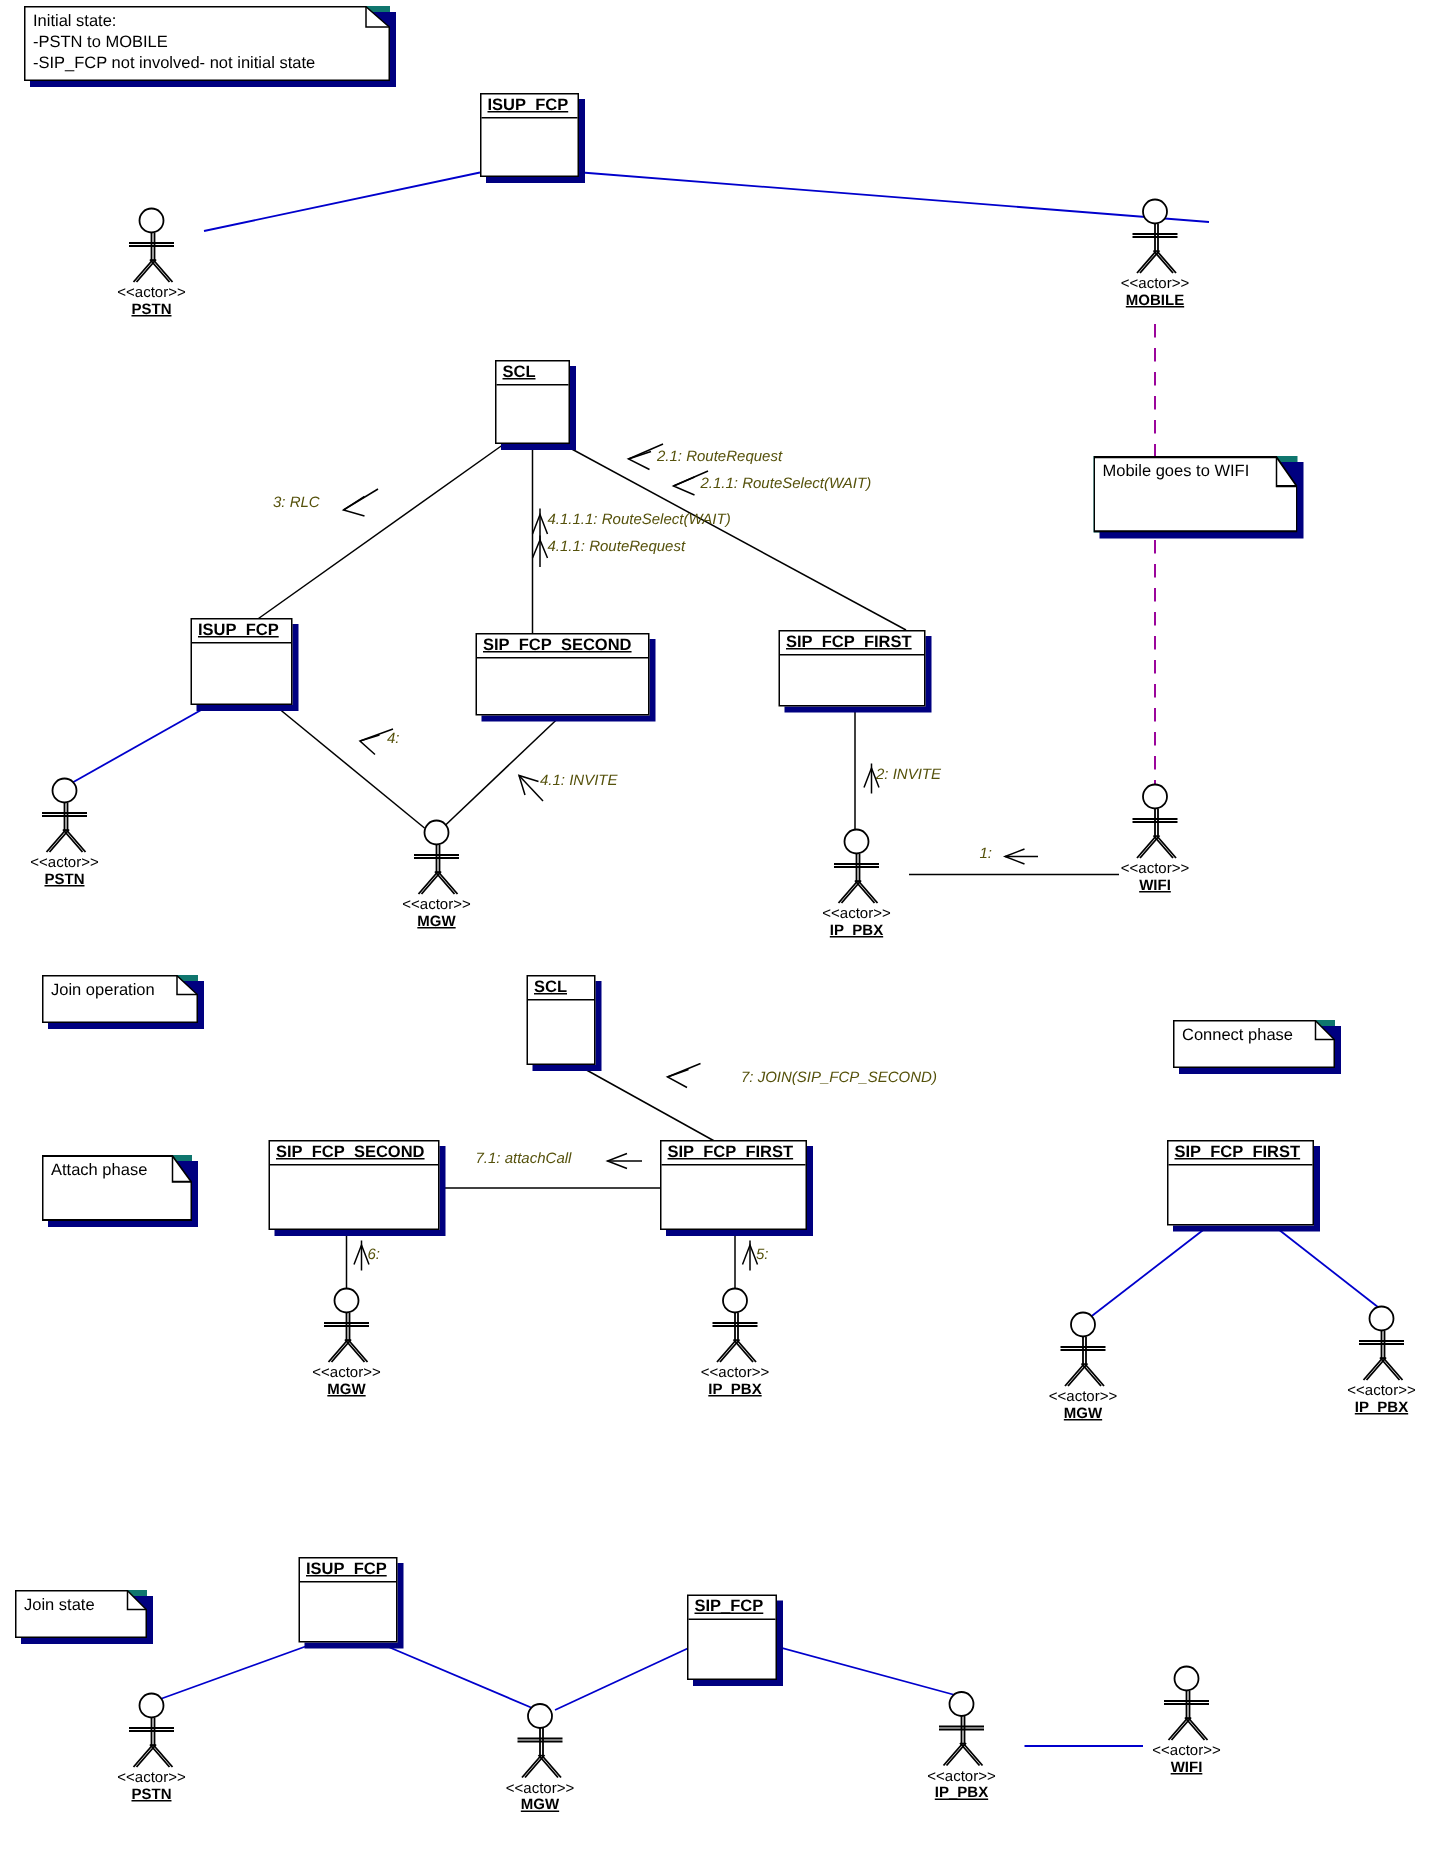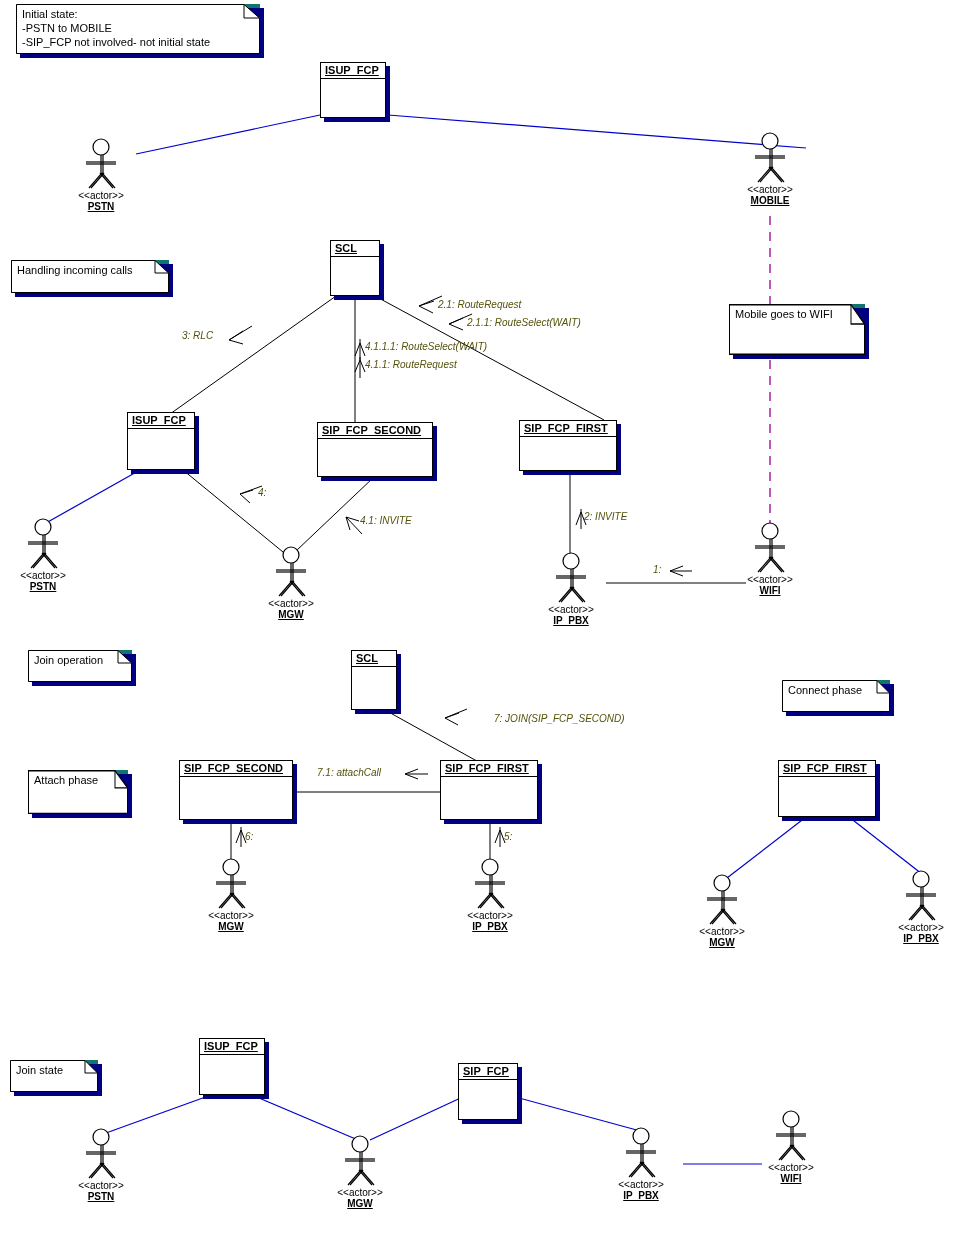--- a/index.html
+++ b/index.html
@@ -272,30 +272,20 @@
       <svg class="notepaper" viewBox="0 0 244 50" preserveAspectRatio="none">
         <path d="M0.5,0.5 H228 L243.5,14 V49.5 H0.5 Z" fill="#ffffff" stroke="#000000" stroke-width="1"></path>
         <path d="M228,0.5 V14 H243.5" fill="none" stroke="#000000" stroke-width="1"></path>
       </svg>
       <div class="notetext">Initial state:
 -PSTN to MOBILE
 -SIP_FCP not involved- not initial state</div>
     </div>
   </div>
 
-  <div class="note" style="left:11px; top:260px; width:158px; height:33px;">
-    <div class="notebody">
-      <div class="noteshadow"></div>
-      <svg class="notepaper" viewBox="0 0 158 33" preserveAspectRatio="none">
-        <path d="M0.5,0.5 H144 L157.5,13 V32.5 H0.5 Z" fill="#ffffff" stroke="#000000" stroke-width="1"></path>
-        <path d="M144,0.5 V13 H157.5" fill="none" stroke="#000000" stroke-width="1"></path>
-      </svg>
-      <div class="notetext">Handling incoming calls</div>
-    </div>
-  </div>
 
   <div class="note" style="left:729px; top:304px; width:136px; height:51px;">
     <div class="notebody">
       <div class="noteshadow"></div>
       <svg class="notepaper" viewBox="0 0 136 33" preserveAspectRatio="none">
         <path d="M0.5,0.5 H122 L135.5,13 V32.5 H0.5 Z" fill="#ffffff" stroke="#000000" stroke-width="1"></path>
         <path d="M122,0.5 V13 H135.5" fill="none" stroke="#000000" stroke-width="1"></path>
       </svg>
       <div class="notetext">Mobile goes to WIFI</div>
     </div>

